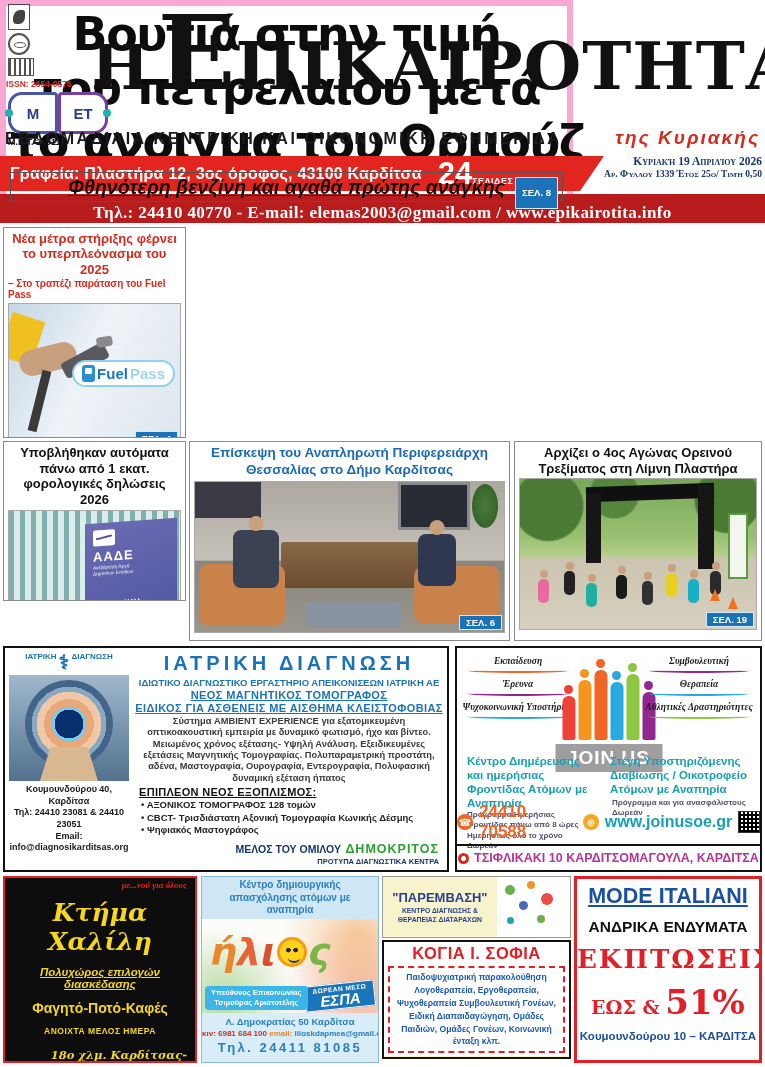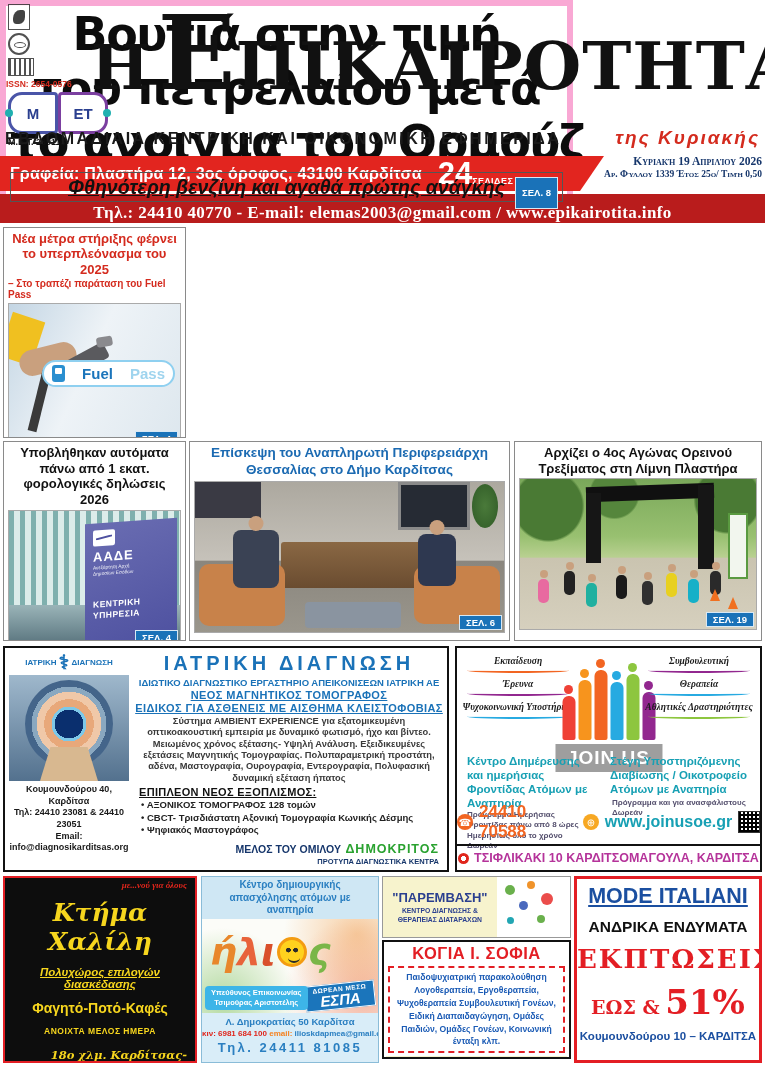--- a/index.html
+++ b/index.html
@@ -51,28 +51,28 @@
   
   .art-fuel{left:3px;top:227px;width:183px;height:211px}
   .t-red{color:#d42b1e;font-weight:bold;font-size:13px;line-height:1.18;text-align:center}
   .st-red{color:#d42b1e;font-weight:bold;font-size:10px;margin-top:1px}
   .photo-fuel{height:146px;margin-top:3px;background:linear-gradient(115deg,#c4d6e4 0%,#eef3f7 45%,#dde7ee 100%)}
   .pf-sleeve{position:absolute;left:-4px;top:12px;width:34px;height:46px;background:#f0c020;transform:rotate(18deg)}
   .pf-arm{position:absolute;left:10px;top:42px;width:58px;height:26px;background:#c9a07e;border-radius:13px;transform:rotate(-14deg)}
   .pf-hose{position:absolute;left:26px;top:66px;width:9px;height:62px;background:#3a3a3a;transform:rotate(14deg)}
   .pf-nozzle{position:absolute;left:52px;top:48px;width:48px;height:17px;background:#5a5a5e;border-radius:4px;transform:rotate(-28deg)}
   .pf-nozzle::after{content:"";position:absolute;right:-10px;top:-4px;width:16px;height:10px;background:#8a8a8e;border-radius:3px;transform:rotate(18deg)}
-  .pf-logo{position:absolute;right:5px;top:56px;display:flex;align-items:center;gap:17px;background:#fff;border:2px solid #8fd0f0;border-radius:16px;padding:3px 8px}
+  .pf-logo{position:absolute;right:5px;top:56px;display:flex;align-items:center;gap:2px;background:#fff;border:2px solid #8fd0f0;border-radius:16px;padding:3px 8px}
   .pf-pump{width:13px;height:17px;background:#2a8fd0;border-radius:3px;position:relative}
   .pf-pump::after{content:"";position:absolute;left:3px;top:3px;width:7px;height:6px;background:#fff;border-radius:1px}
   .pf-f{color:#1b75bb;font-weight:bold;font-size:15px}
   .pf-p{color:#9fd4ee;font-weight:bold;font-size:15px}
 
   
-  .art-tax{left:3px;top:441px;width:183px;height:200px}
+  .art-tax{left:3px;top:441px;width:183px;height:160px}
   .t-black{color:#111;font-weight:bold;font-size:13px;line-height:1.2;text-align:center}
   .photo-tax{height:138px;margin-top:3px;background:repeating-linear-gradient(90deg,#7fb0ae 0 5px,#dcecea 5px 11px)}
   .tax-band{position:absolute;left:0;bottom:0;width:100%;height:42px;background:linear-gradient(#9ab4b8,#55707a)}
   .tax-sign{position:absolute;right:3px;top:10px;width:92px;height:122px;background:linear-gradient(160deg,#6a6db2,#4e51a0);transform:skewY(-4deg);padding:7px 8px;color:#fff}
   .tax-logo{width:22px;height:16px;background:#fff;border-radius:2px;margin-bottom:3px;position:relative}
   .tax-logo::after{content:"";position:absolute;left:3px;top:5px;width:16px;height:5px;background:#4e51a0;clip-path:polygon(0 60%,100% 0,100% 40%,0 100%)}
   .tax-t{font-weight:bold;font-size:13px;letter-spacing:1px}
   .tax-s{font-size:4.8px;line-height:1.25;opacity:.9;margin-top:1px;width:52px}
   .tax-sv{font-weight:bold;font-size:8.5px;line-height:1.35;letter-spacing:.5px;margin-top:22px}
 
@@ -110,21 +110,21 @@
   .rc-pill-r{position:absolute;right:42px;top:6px;width:16px;height:84px;background:#161616}
   .rc-beam{position:absolute;left:66px;right:42px;top:6px;height:15px;background:#101010;transform:rotate(-2deg)}
   .rc-banner{position:absolute;right:8px;top:34px;width:20px;height:66px;background:#f2f6ee;border:2px solid #5a9a40}
   .runner{position:absolute;width:11px;height:24px;border-radius:5px}
   .runner::before{content:"";position:absolute;top:-9px;left:50%;transform:translateX(-50%);width:8px;height:8px;border-radius:50%;background:#c9a07e}
   .cone{position:absolute;width:0;height:0;border-left:5px solid transparent;border-right:5px solid transparent;border-bottom:12px solid #f07020}
 
   
   .ad-medical{position:absolute;left:3px;top:646px;width:446px;height:226px;border:2px solid #111;background:#fff;display:flex;padding:4px;overflow:hidden}
   .med-left{width:120px;flex:none;text-align:center}
-  .med-logo{display:flex;align-items:center;justify-content:center;gap:2px;color:#1a72b8;font-weight:bold;font-size:8px}
+  .med-logo{display:flex;justify-content:center;gap:2px;color:#1a72b8;font-weight:bold;font-size:8px}
   .med-cad{font-size:20px;line-height:1;color:#1a72b8}
   .mri{position:relative;height:106px;margin:3px 0;background:linear-gradient(#9fb8cc,#53718e);overflow:hidden}
   .mri-donut{position:absolute;left:50%;top:46%;transform:translate(-50%,-50%);width:88px;height:88px;border-radius:50%;background:radial-gradient(circle,#0a2f6e 0 23%,#7ec8e8 23% 28%,#e8a87a 28% 40%,#f0c8a8 40% 52%,#8aa8c0 52% 60%,#44658a 60% 100%)}
   .mri-table{position:absolute;left:50%;bottom:0;transform:translateX(-50%);width:58px;height:34px;background:#d8b890;clip-path:polygon(18% 0,82% 0,100% 100%,0 100%)}
   .med-addr{font-size:9px;font-weight:bold;color:#1a1a1a;line-height:1.3}
   .med-right{flex:1;padding-left:6px;text-align:center;min-width:0}
   .m-title{color:#1a72b8;font-weight:bold;font-size:20px;letter-spacing:4px;white-space:nowrap}
   .m-sub{color:#1a72b8;font-weight:bold;font-size:9.5px;margin-top:2px;white-space:nowrap}
   .m-l1,.m-l2{color:#1a72b8;font-weight:bold;font-size:11px;text-decoration:underline;margin-top:1px;letter-spacing:.4px;white-space:nowrap}
   .m-body{font-size:9.3px;font-weight:bold;color:#3a3a3a;line-height:1.22;margin-top:2px}

